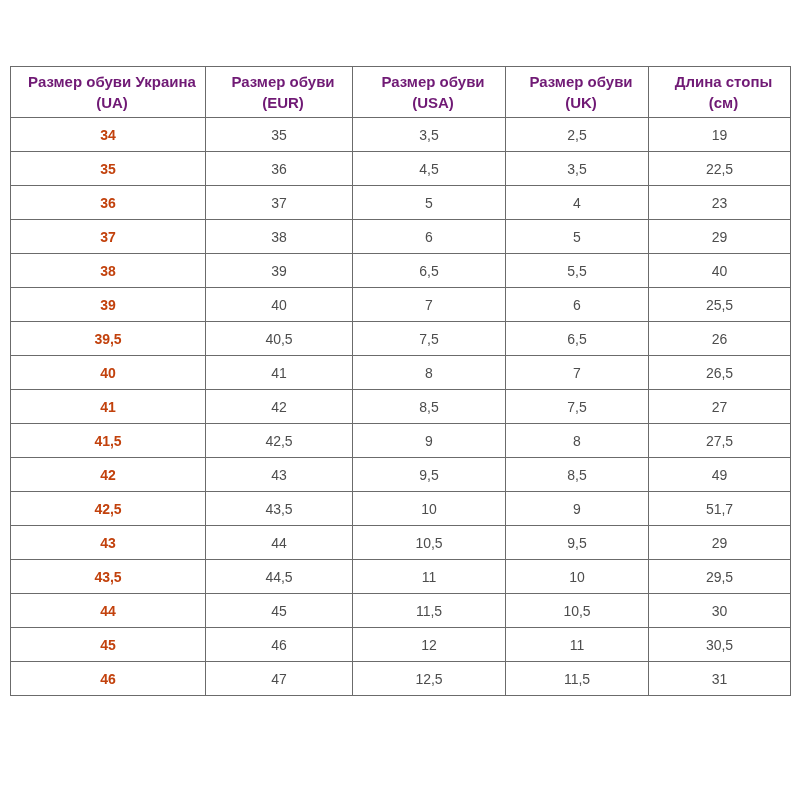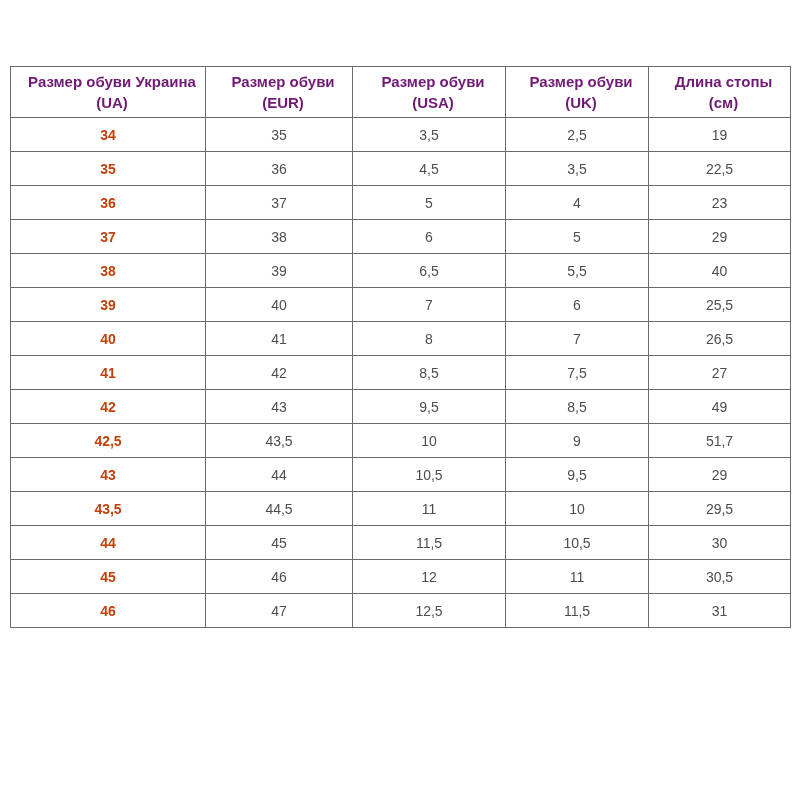--- a/index.html
+++ b/index.html
@@ -130,34 +130,48 @@
           <td>40</td>
         </tr>
         <tr>
           <td>39</td>
           <td>40</td>
           <td>7</td>
           <td>6</td>
           <td>25,5</td>
         </tr>
         <tr>
+          <td>39,5</td>
+          <td>40,5</td>
+          <td>7,5</td>
+          <td>6,5</td>
+          <td>26</td>
+        </tr>
+        <tr>
           <td>40</td>
           <td>41</td>
           <td>8</td>
           <td>7</td>
           <td>26,5</td>
         </tr>
         <tr>
           <td>41</td>
           <td>42</td>
           <td>8,5</td>
           <td>7,5</td>
           <td>27</td>
         </tr>
         <tr>
+          <td>41,5</td>
+          <td>42,5</td>
+          <td>9</td>
+          <td>8</td>
+          <td>27,5</td>
+        </tr>
+        <tr>
           <td>42</td>
           <td>43</td>
           <td>9,5</td>
           <td>8,5</td>
           <td>49</td>
         </tr>
         <tr>
           <td>42,5</td>
           <td>43,5</td>
           <td>10</td>

